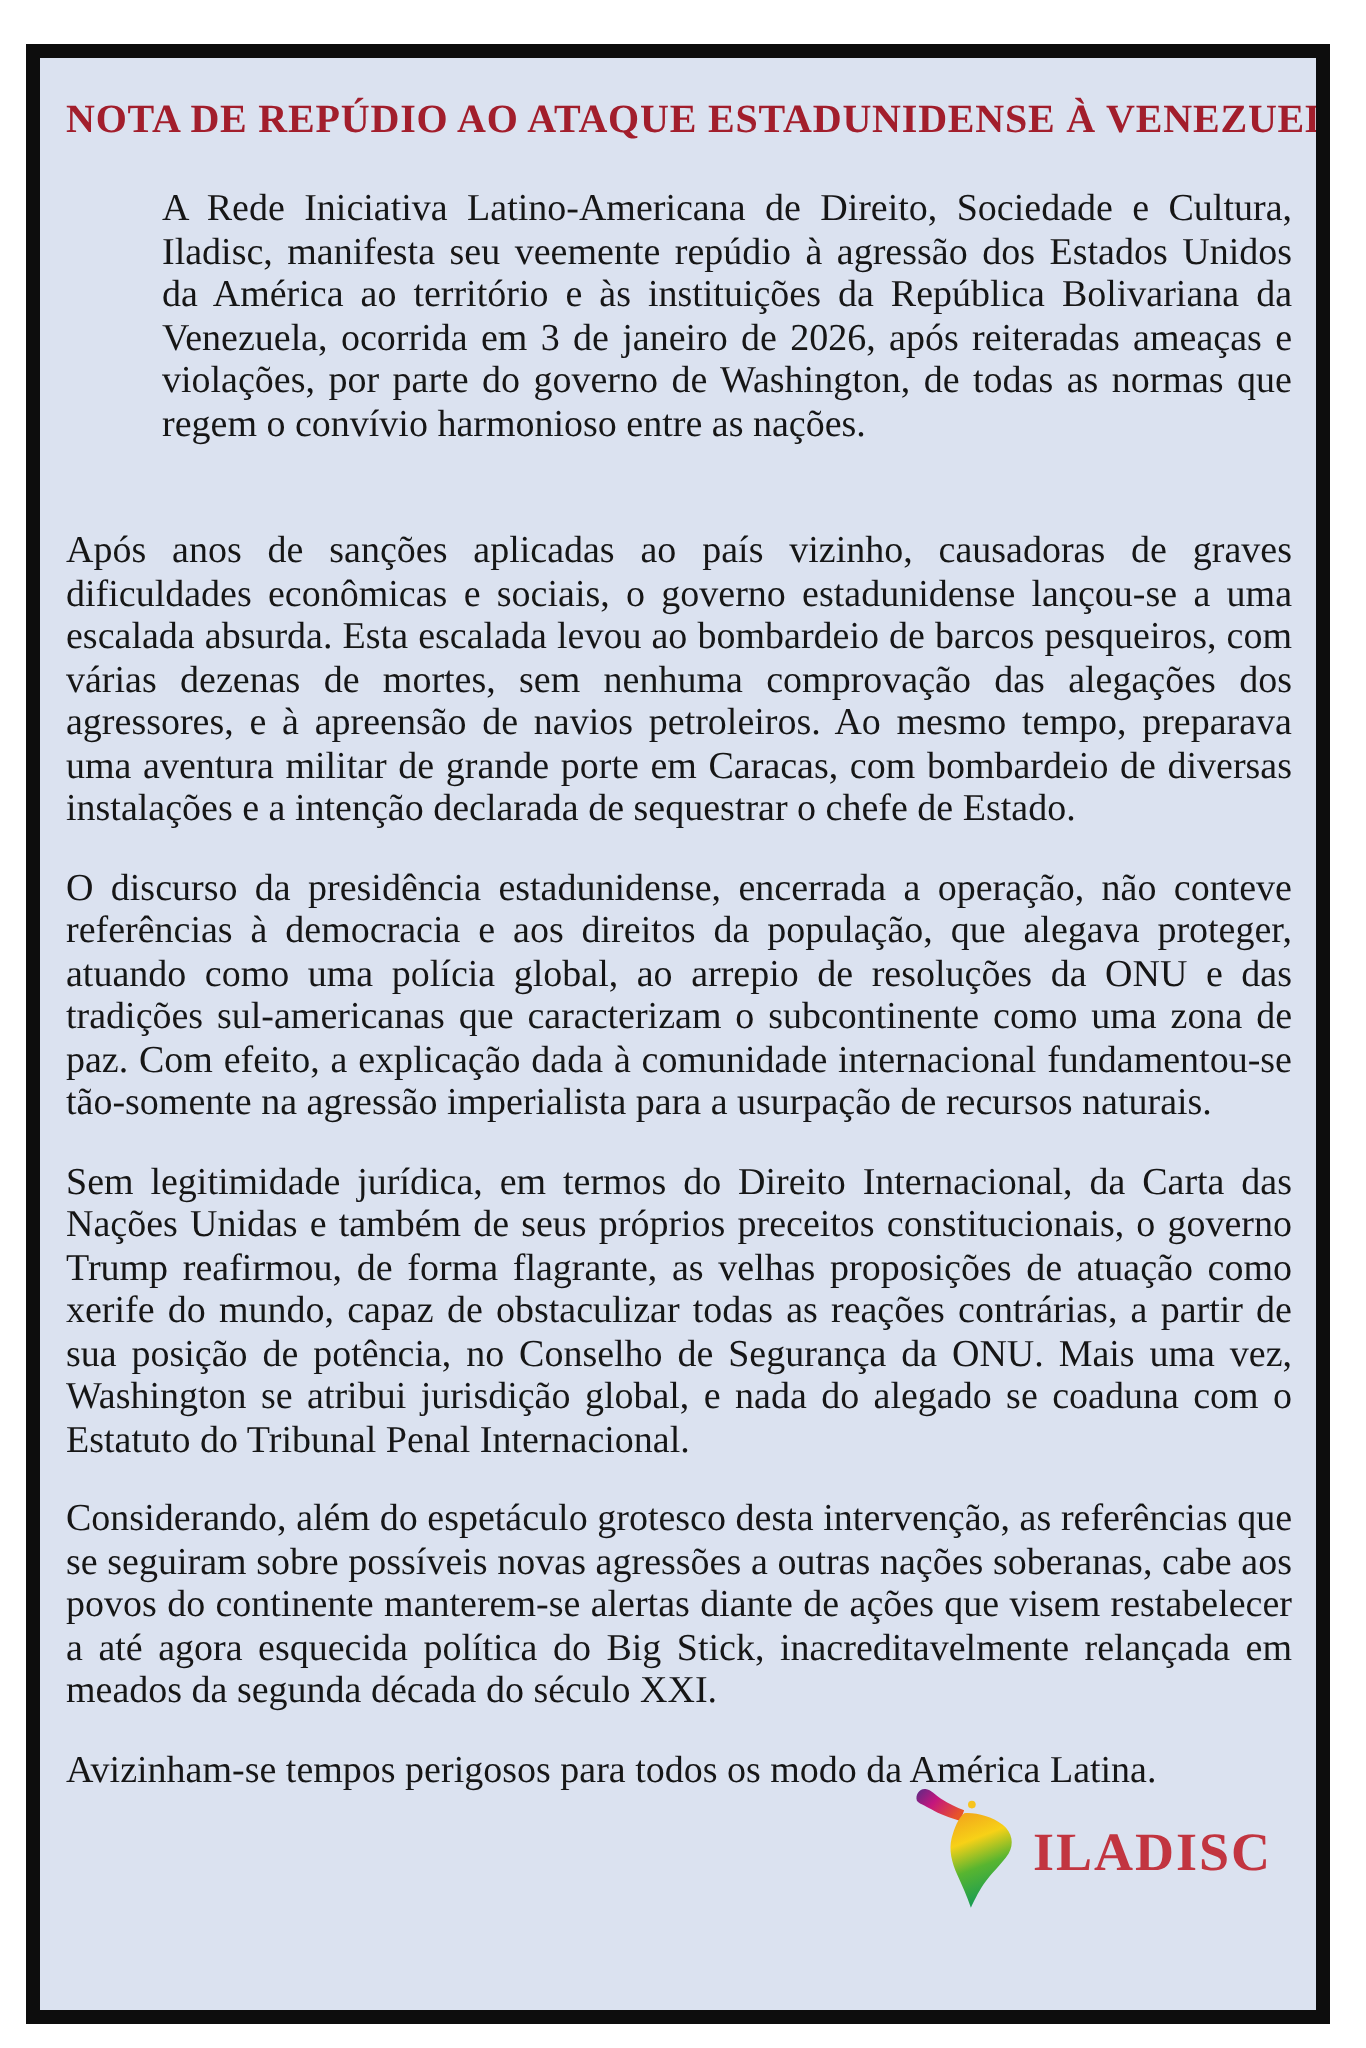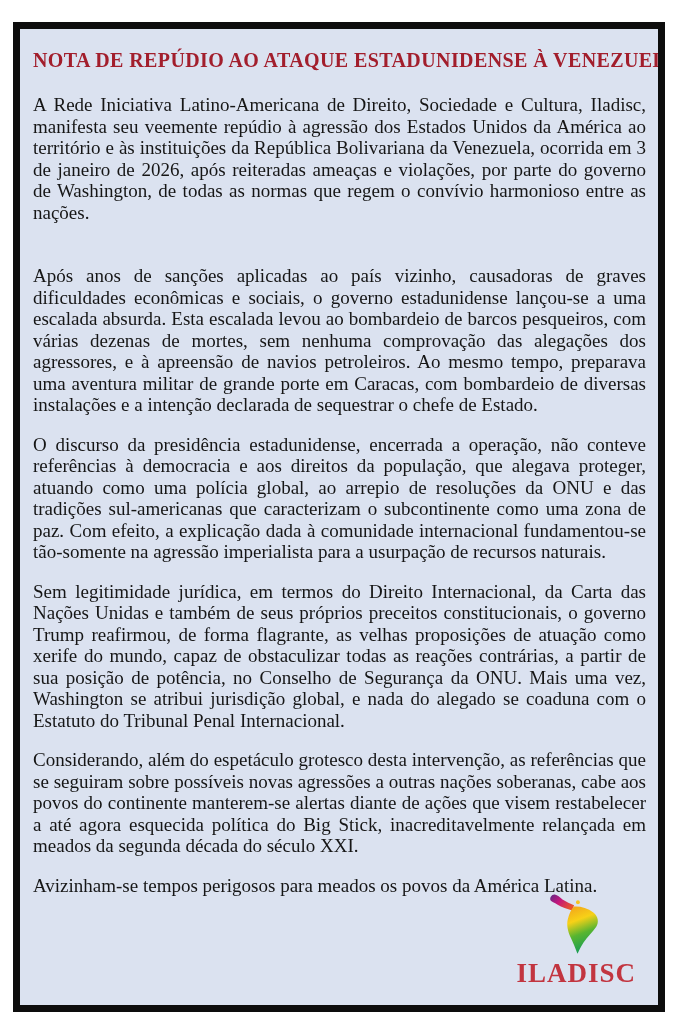--- a/index.html
+++ b/index.html
@@ -37,29 +37,29 @@
     white-space: nowrap;
   }
   .para {
     margin: 0 0 18px 0;
     font-size: 19px;
     line-height: 21.5px;
     text-align: justify;
   }
   .para.double-gap {
     margin-bottom: 42px;
+    margin-left: 48px;
   }
   .logo {
     position: absolute;
     top: 868px;
     right: 22px;
     display: flex;
     align-items: center;
     gap: 5px;
-    flex-direction: column;
   }
   .logo-map {
     display: block;
     margin-top: -6px;
   }
   .logo-text {
     font-size: 27px;
     font-weight: bold;
     color: #c23540;
     letter-spacing: 1px;
@@ -77,21 +77,21 @@
 
   <p class="para">Após anos de sanções aplicadas ao país vizinho, causadoras de graves dificuldades econômicas e sociais, o governo estadunidense lançou-se a uma escalada absurda. Esta escalada levou ao bombardeio de barcos pesqueiros, com várias dezenas de mortes, sem nenhuma comprovação das alegações dos agressores, e à apreensão de navios petroleiros. Ao mesmo tempo, preparava uma aventura militar de grande porte em Caracas, com bombardeio de diversas instalações e a intenção declarada de sequestrar o chefe de Estado.</p>
 
   <p class="para">O discurso da presidência estadunidense, encerrada a operação, não conteve referências à democracia e aos direitos da população, que alegava proteger, atuando como uma polícia global, ao arrepio de resoluções da ONU e das tradições sul-americanas que caracterizam o subcontinente como uma zona de paz. Com efeito, a explicação dada à comunidade internacional fundamentou-se tão-somente na agressão imperialista para a usurpação de recursos naturais.</p>
 
 
   <p class="para">Sem legitimidade jurídica, em termos do Direito Internacional, da Carta das Nações Unidas e também de seus próprios preceitos constitucionais, o governo Trump reafirmou, de forma flagrante, as velhas proposições de atuação como xerife do mundo, capaz de obstaculizar todas as reações contrárias, a partir de sua posição de potência, no Conselho de Segurança da ONU. Mais uma vez, Washington se atribui jurisdição global, e nada do alegado se coaduna com o Estatuto do Tribunal Penal Internacional.</p>
 
   <p class="para">Considerando, além do espetáculo grotesco desta intervenção, as referências que se seguiram sobre possíveis novas agressões a outras nações soberanas, cabe aos povos do continente manterem-se alertas diante de ações que visem restabelecer a até agora esquecida política do Big Stick, inacreditavelmente relançada em meados da segunda década do século XXI.</p>
 
-  <p class="para">Avizinham-se tempos perigosos para meados os povos da América Latina.</p>
+  <p class="para">Avizinham-se tempos perigosos para todos os modo da América Latina.</p>
 
   <div class="logo">
     <svg class="logo-map" width="54" height="64" viewBox="0 0 56 66" xmlns="http://www.w3.org/2000/svg" aria-hidden="true">
       <defs>
         <linearGradient id="gMex" x1="0" y1="0" x2="1" y2="0.6">
           <stop offset="0" stop-color="#5b2a86"></stop>
           <stop offset="0.45" stop-color="#c4167d"></stop>
           <stop offset="1" stop-color="#e8542a"></stop>
         </linearGradient>
         <linearGradient id="gSA" x1="0.2" y1="0" x2="0.45" y2="1">

